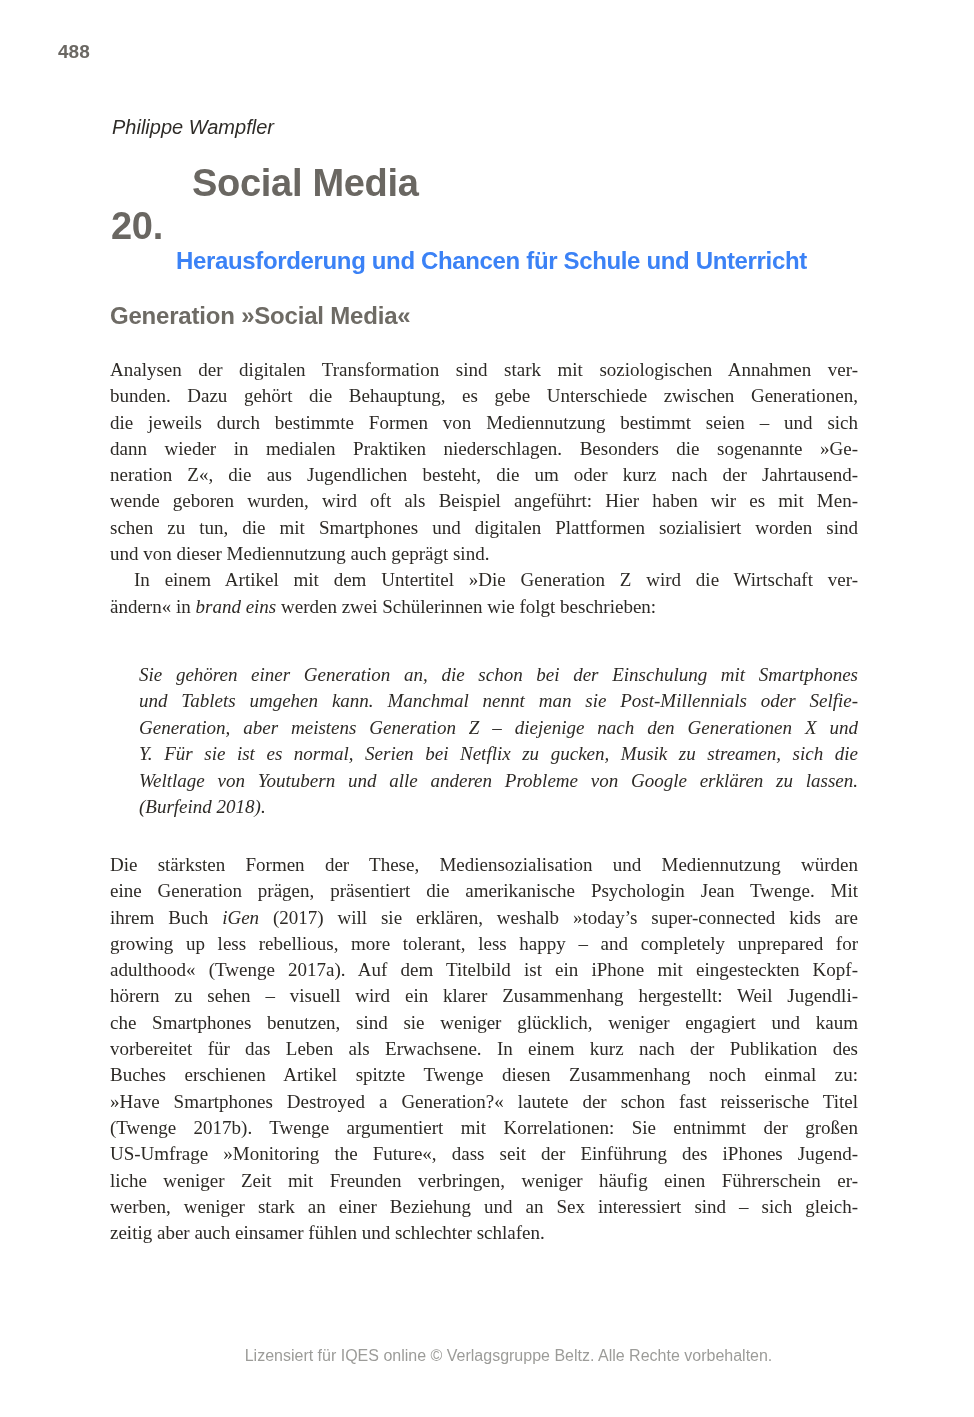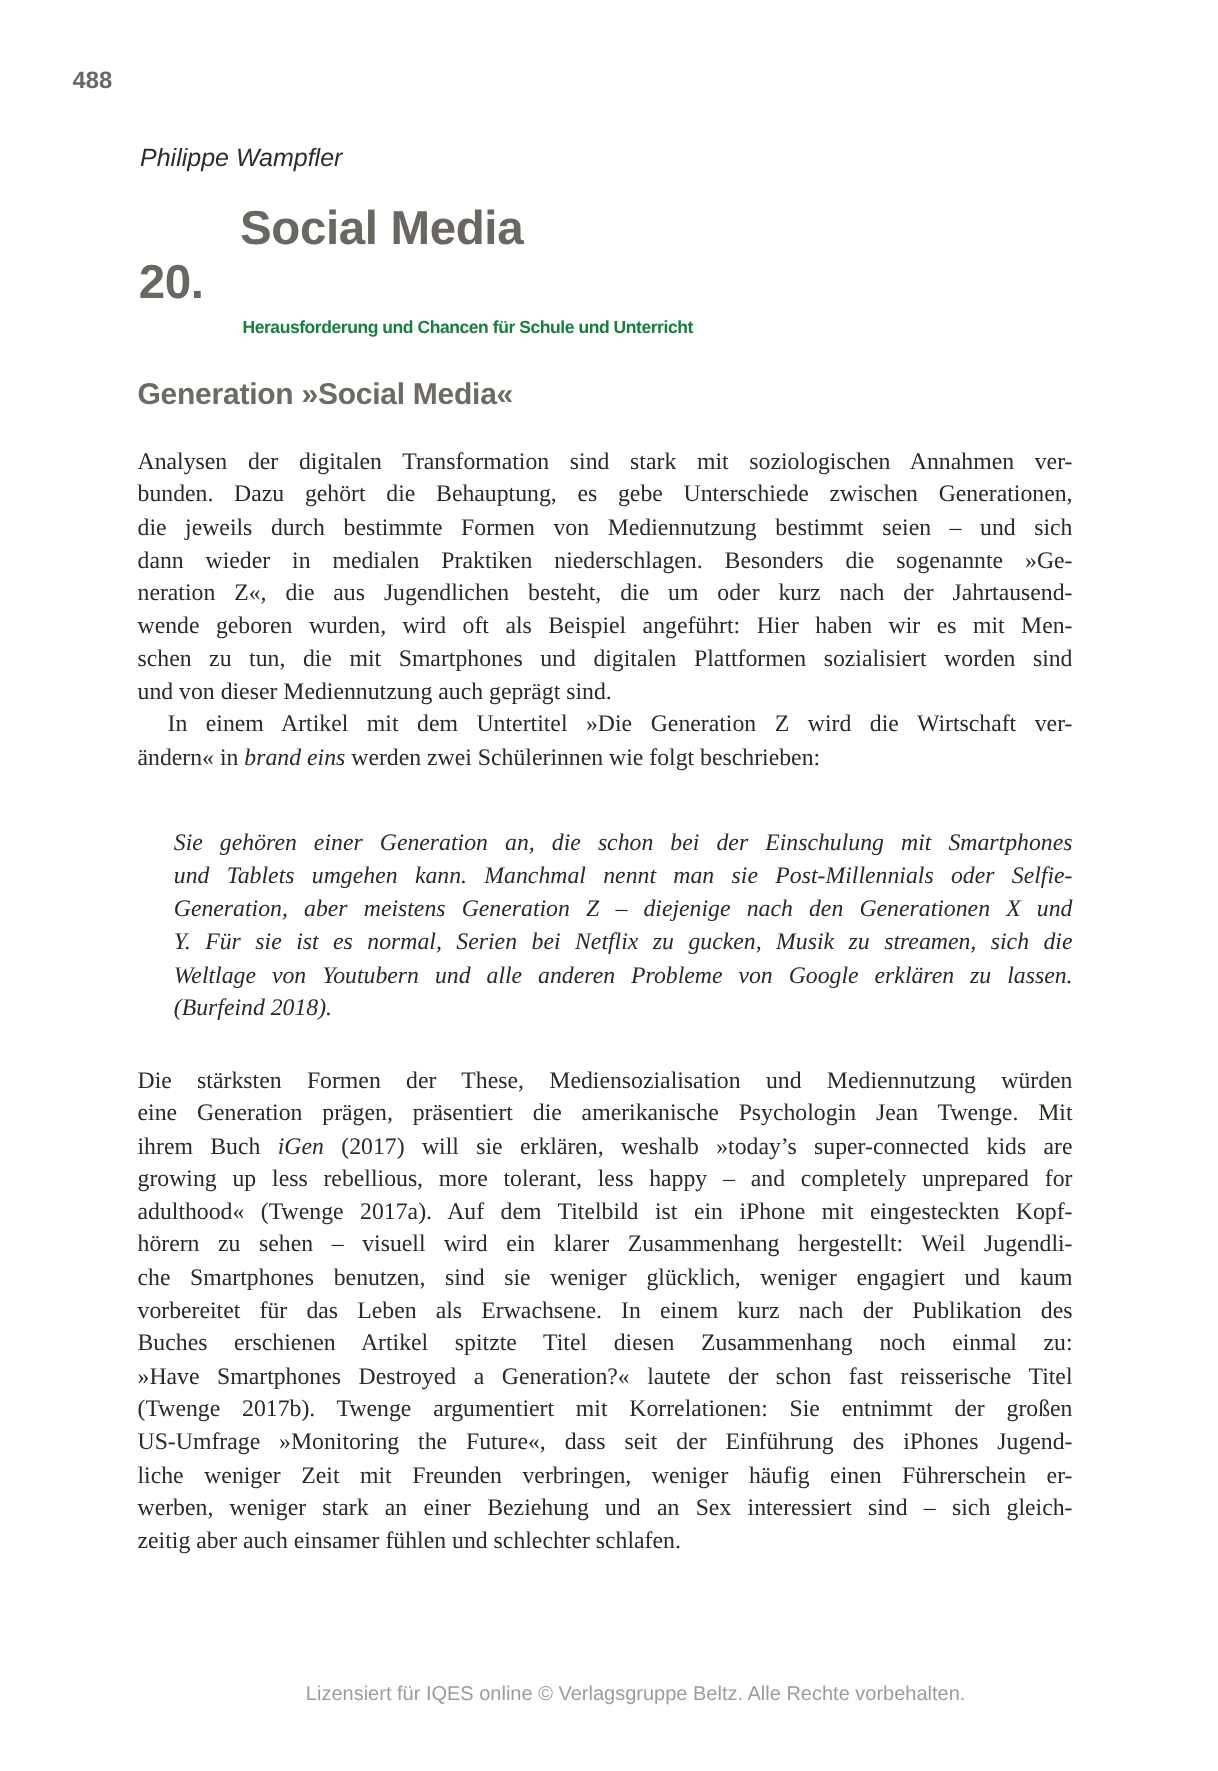--- a/index.html
+++ b/index.html
@@ -7,21 +7,21 @@
     position: relative;
     width: 974px;
     height: 1417px;
     background: #ffffff;
     overflow: hidden;
     font-family: "Liberation Serif", serif;
   }
   .pagenum {
     position: absolute;
     left: 58px;
-    top: 54px;
+    top: 41px;
     font-family: "Liberation Sans", sans-serif;
     font-weight: 700;
     font-size: 19px;
     color: #6b6863;
   }
   .author {
     position: absolute;
     left: 112px;
     top: 115px;
     font-family: "Liberation Sans", sans-serif;
@@ -39,25 +39,25 @@
   }
   .chapter-row {
     display: flex;
     font-size: 38px;
     line-height: 42px;
     color: #6a6762;
     letter-spacing: -0.3px;
   }
   .chnum { width: 81px; flex: 0 0 81px; margin-top: 43px; }
   .chsub {
-    margin-left: 83px;
+    margin-left: 65px;
     margin-top: 2px;
-    font-size: 14px;
+    font-size: 24px;
     line-height: 24px;
-    color: #15803d;
+    color: #3b82f6;
     letter-spacing: -0.35px;
   }
   .sechead {
     position: absolute;
     left: 110px;
     top: 303px;
     font-family: "Liberation Sans", sans-serif;
     font-weight: 700;
     font-size: 24px;
     line-height: 26px;
@@ -142,21 +142,21 @@
       </div>
     <div class="para p2">
         <div class="tline"><span>Die stärksten Formen der These, Mediensozialisation und Mediennutzung würden</span></div>
         <div class="tline"><span>eine Generation prägen, präsentiert die amerikanische Psychologin Jean Twenge. Mit</span></div>
         <div class="tline"><span>ihrem Buch </span><span class="it">iGen</span><span> (2017) will sie erklären, weshalb »today’s super-connected kids are</span></div>
         <div class="tline"><span>growing up less rebellious, more tolerant, less happy – and completely unprepared for</span></div>
         <div class="tline"><span>adulthood« (Twenge 2017a). Auf dem Titelbild ist ein iPhone mit eingesteckten Kopf-</span></div>
         <div class="tline"><span>hörern zu sehen – visuell wird ein klarer Zusammenhang hergestellt: Weil Jugendli-</span></div>
         <div class="tline"><span>che Smartphones benutzen, sind sie weniger glücklich, weniger engagiert und kaum</span></div>
         <div class="tline"><span>vorbereitet für das Leben als Erwachsene. In einem kurz nach der Publikation des</span></div>
-        <div class="tline"><span>Buches erschienen Artikel spitzte Titel diesen Zusammenhang noch einmal zu:</span></div>
+        <div class="tline"><span>Buches erschienen Artikel spitzte Twenge diesen Zusammenhang noch einmal zu:</span></div>
         <div class="tline"><span>»Have Smartphones Destroyed a Generation?« lautete der schon fast reisserische Titel</span></div>
         <div class="tline"><span>(Twenge 2017b). Twenge argumentiert mit Korrelationen: Sie entnimmt der großen</span></div>
         <div class="tline"><span>US-Umfrage »Monitoring the Future«, dass seit der Einführung des iPhones Jugend-</span></div>
         <div class="tline"><span>liche weniger Zeit mit Freunden verbringen, weniger häufig einen Führerschein er-</span></div>
         <div class="tline"><span>werben, weniger stark an einer Beziehung und an Sex interessiert sind – sich gleich-</span></div>
         <div class="tline tlast"><span>zeitig aber auch einsamer fühlen und schlechter schlafen.</span></div>
       </div>
   </div>
 
   <div class="footer">Lizensiert für IQES online © Verlagsgruppe Beltz. Alle Rechte vorbehalten.</div>

